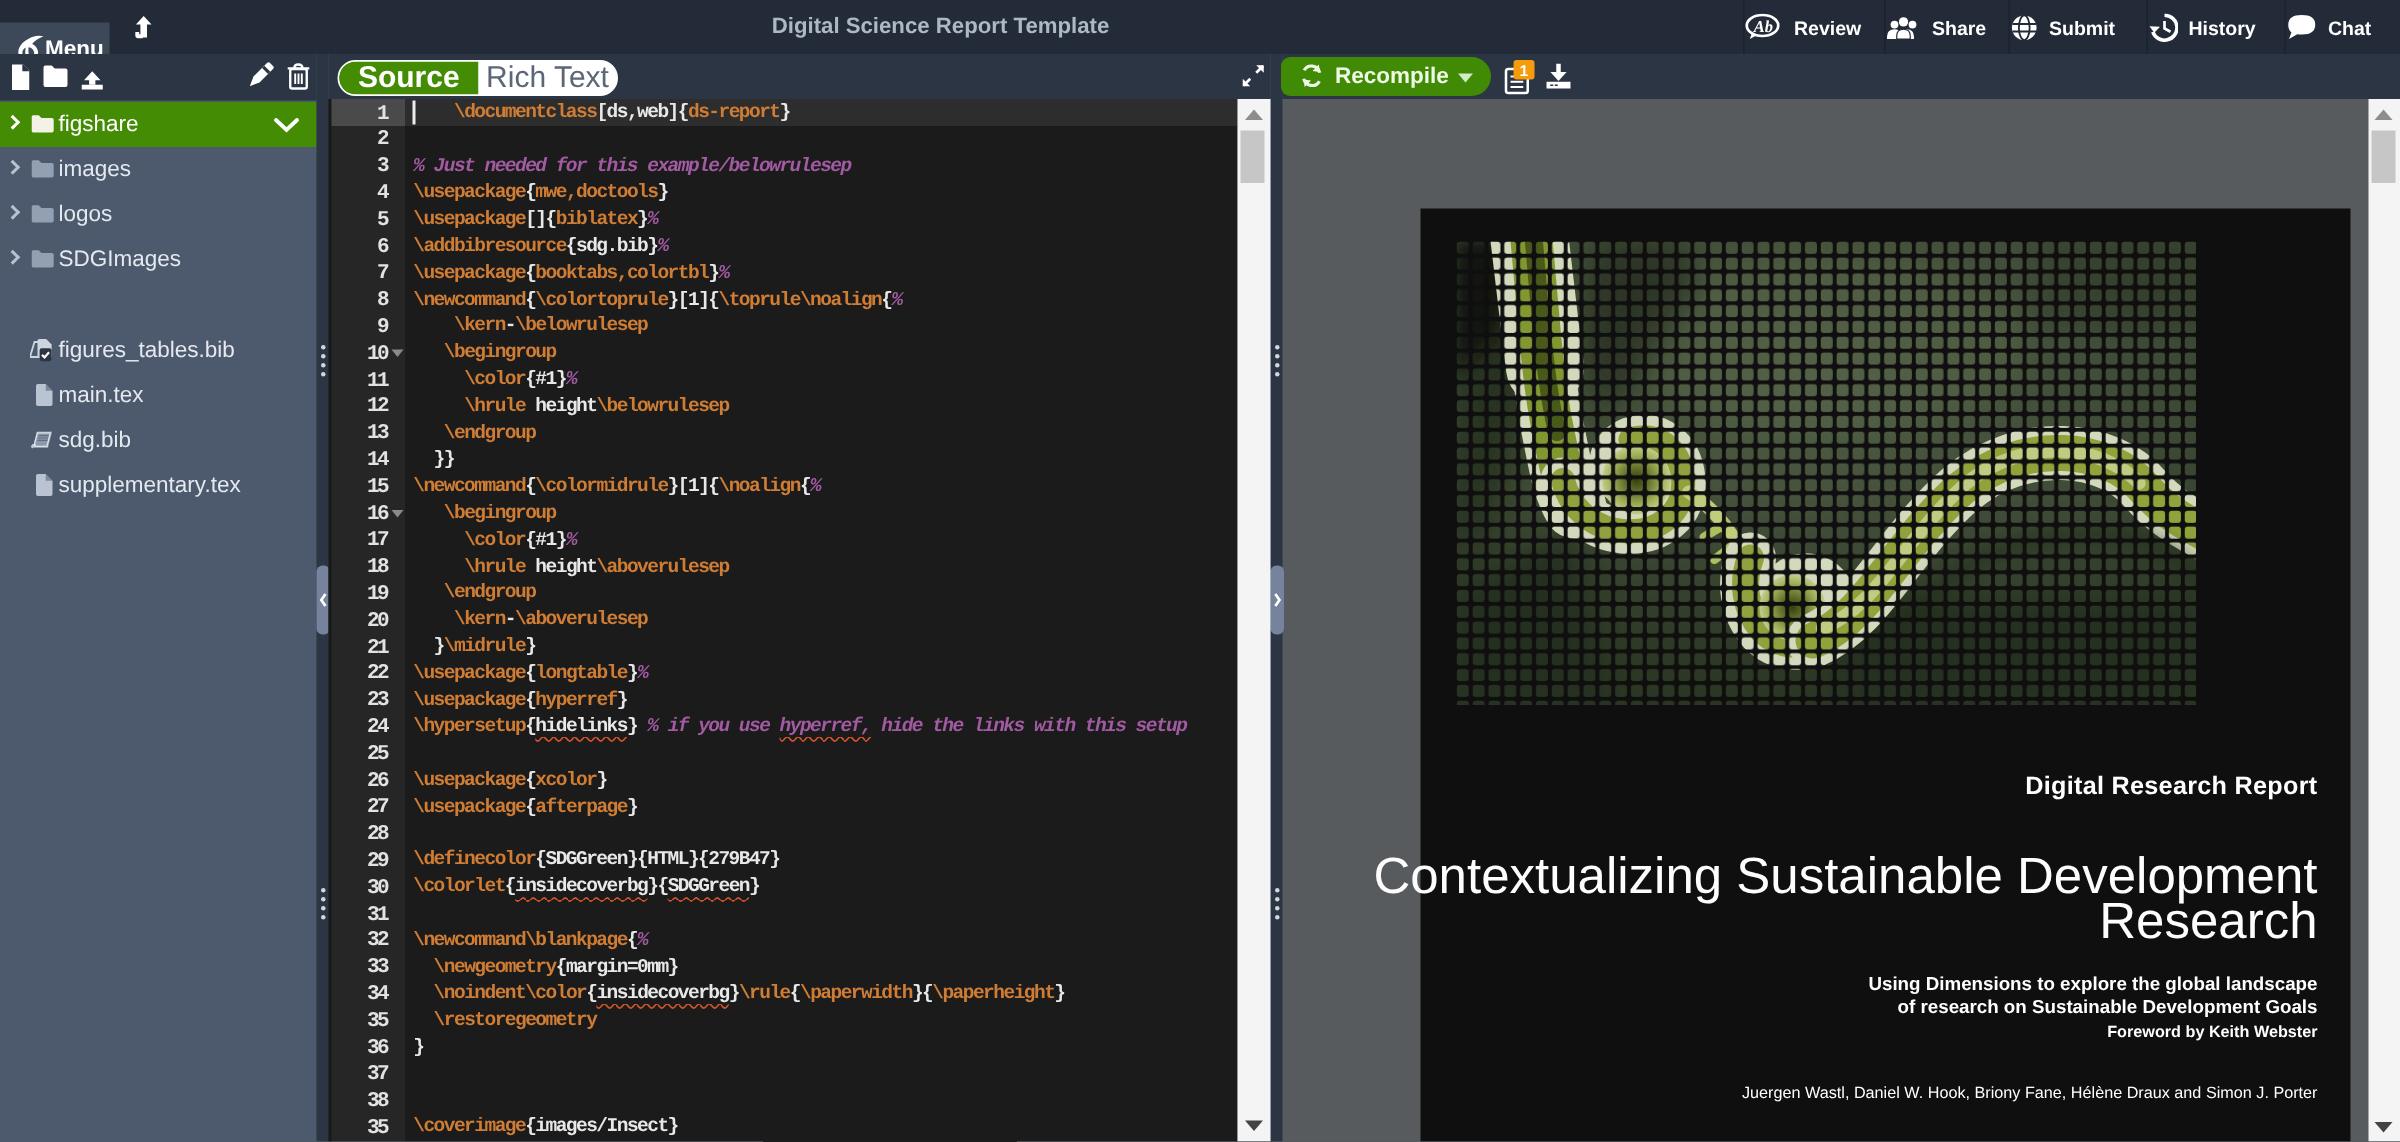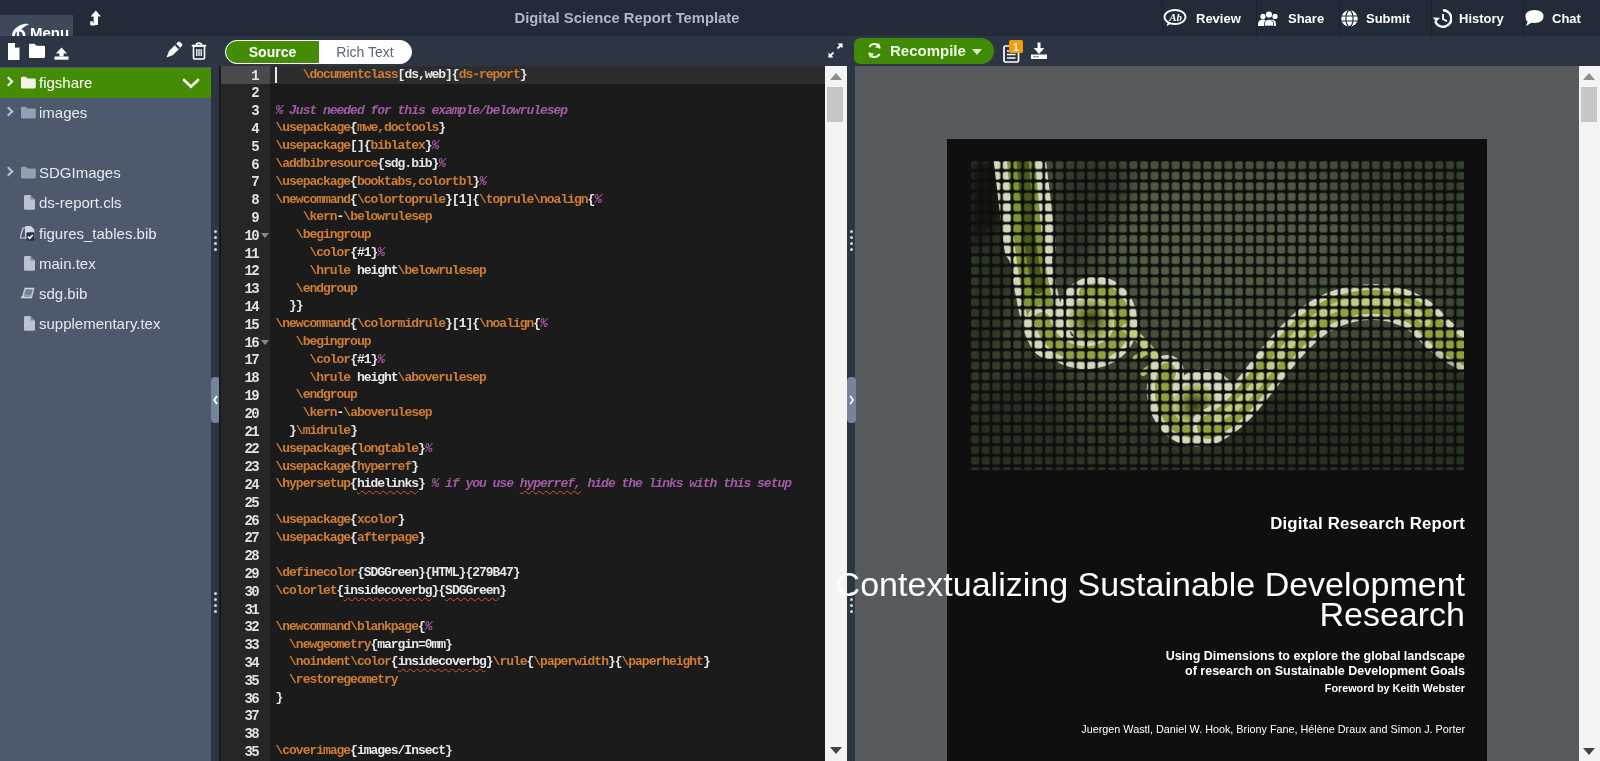--- a/index.html
+++ b/index.html
@@ -25,21 +25,21 @@
 
   
   .vdiv { position:absolute; top:36px; width:8px; height:725px; background:#2b3544; }
   .grip { position:absolute; width:9px; height:46px; background:#75839d; border-radius:4px; top:341px; left:0px; }
   .dots { position:absolute; left:3px; width:3px; }
   .dots i { display:block; width:3px; height:3px; border-radius:50%; background:#cfd6e2; margin-bottom:3px; }
 
   
   #edToolbar { position:absolute; left:219px; top:36px; width:628px; height:30px; background:#2b3544; }
   #pill { position:absolute; left:6px; top:4px; height:24px; border-radius:13px; background:#fff; display:flex; overflow:hidden; border:1px solid #fff; }
-  #pill .seg { height:22px; line-height:22px; text-align:center; font-size:14px; font-weight:bold; }
+  #pill .seg { height:22px; line-height:22px; text-align:center; font-size:20px; font-weight:bold; }
   #pill .src { background:#458c05; color:#fff; border-radius:12px 0 0 12px; }
   #pill .rich { background:#fff; color:#5b6777; font-weight:normal; }
 
   #gutter { position:absolute; left:219px; top:66px; width:51px; height:695px; background:#262626; border-left:2.5px solid #17191b; }
   #code { position:absolute; left:270px; top:66px; width:555px; height:695px; background:#1b1b1b; overflow:hidden; }
   #gutter, #code { font-family:"Liberation Mono", monospace; font-size:13px; line-height:17.8px; font-weight:bold; }
   #gutter .ln { position:absolute; left:0; width:37px; text-align:right; color:#e2e2e2; height:17.8px; font-size:14px; letter-spacing:-1.7px; }
   #code pre { position:absolute; left:5.5px; top:0; color:#e8e8e8; font-family:inherit; letter-spacing:-1.02px; white-space:pre; }
   .cmd { color:#cf7d34; }
   .cmt { color:#a25aa2; font-style:italic; }
@@ -53,21 +53,21 @@
   .sbar { position:absolute; top:66px; height:695px; background:#f4f4f4; }
   .sb-thumb { position:absolute; left:2px; width:16px; background:#c6c6c6; }
   .tri-up { position:absolute; width:0; height:0; border-left:6px solid transparent; border-right:6px solid transparent; border-bottom:7px solid #8d8d8d; }
   .tri-dn { position:absolute; width:0; height:0; border-left:6px solid transparent; border-right:6px solid transparent; border-top:7px solid #434343; }
 
   
   #pdfToolbar { position:absolute; left:855px; top:36px; width:848px; height:30px; background:#2b3544; }
   #recompile { position:absolute; left:-1px; top:1.5px; width:140px; height:26px; background:#418a05; border-radius:6px 13px 13px 6px; color:#eefae6; }
   #recompile .txt { position:absolute; left:36px; top:4px; font-size:15px; font-weight:bold; }
   #recompile .caret { position:absolute; right:12px; top:11px; width:0; height:0; border-left:5px solid transparent; border-right:5px solid transparent; border-top:6px solid #d4ecc4; }
-  #pdfPage { position:absolute; left:947px; top:139px; width:540px; height:622px; background:#0f0f0f; }
+  #pdfPage { position:absolute; left:947px; top:139px; width:620px; height:622px; background:#0f0f0f; }
   .ptxt { position:absolute; right:22px; text-align:right; color:#fff; white-space:nowrap; }
 </style>
 </head>
 <body>
 
 <div id="header">
   <div id="menuBtn">
       <svg width="22" height="24" viewBox="0 0 22 24" style="position:absolute;left:8px;top:6px">
 <path d="M10.5 5.2 C6.8 7.2 4.2 10.2 4.2 14.2 a6.6 6.6 0 0 0 13.2 0 c0-2.7-1.7-5-4-5.9 C15 6.5 17.5 4.6 21 3.2 C17.3 2.2 13.6 3.1 10.5 5.2 z M6.9 14.2 a3.9 3.9 0 0 1 2.3-3.6 c-0.4 1.6-0.5 3.2-0.2 5.2 l2.2-0.4 c-0.4-2.2-0.2-4-0.2-4.9 a3.95 3.95 0 1 1-4.1 3.7 z" fill="#fff"></path>
 </svg>
@@ -158,33 +158,33 @@
         <path d="M2 2 L9 8.6 L16 2" stroke="#fff" stroke-width="2.6" fill="none" stroke-linecap="round"></path>
       </svg>
     </div>
 <div class="srow" style="top:61.7px">
       <span class="chev"></span>
       <svg width="15" height="13" viewBox="0 0 15 13" style="position:absolute;left:21px;top:8px">
         <path d="M0 2 q0-1.2 1.2-1.2 h3.6 l1.8 1.8 h7 q1.2 0 1.2 1.2 v7.4 q0 1.2 -1.2 1.2 h-12.4 q-1.2 0 -1.2 -1.2 z" fill="#93a0b1"></path>
       </svg>
       <span class="nm">images</span>
     </div>
+<div class="srow" style="top:91.9px">
+      <span class="chev"></span>
+      <svg width="15" height="13" viewBox="0 0 15 13" style="position:absolute;left:21px;top:8px">
+        <path d="M0 2 q0-1.2 1.2-1.2 h3.6 l1.8 1.8 h7 q1.2 0 1.2 1.2 v7.4 q0 1.2 -1.2 1.2 h-12.4 q-1.2 0 -1.2 -1.2 z" fill="#93a0b1"></path>
+      </svg>
+      <span class="nm">logos</span>
+    </div>
 <div class="srow" style="top:122.1px">
       <span class="chev"></span>
       <svg width="15" height="13" viewBox="0 0 15 13" style="position:absolute;left:21px;top:8px">
         <path d="M0 2 q0-1.2 1.2-1.2 h3.6 l1.8 1.8 h7 q1.2 0 1.2 1.2 v7.4 q0 1.2 -1.2 1.2 h-12.4 q-1.2 0 -1.2 -1.2 z" fill="#93a0b1"></path>
       </svg>
       <span class="nm">SDGImages</span>
-    </div>
-<div class="srow" style="top:152.3px">
-      <svg width="13" height="15" viewBox="0 0 13 15" style="position:absolute;left:23px;top:7px">
-        <path d="M1 1.2 q0-1.2 1.2-1.2 h5.3 l4.5 4.5 v9 q0 1.2-1.2 1.2 h-8.6 q-1.2 0-1.2-1.2 z" fill="#b9c3d1"></path>
-        <path d="M7.5 0 v4.5 h4.5 z" fill="#4d5a6d" opacity="0.55"></path>
-      </svg>
-      <span class="nm">ds-report.cls</span>
     </div>
 <div class="srow" style="top:182.5px">
       <svg width="17" height="16" viewBox="0 0 17 16" style="position:absolute;left:20px;top:7px">
         <path d="M0 12 L3 2 h8 L8 12 z" fill="none" stroke="#cdd5e0" stroke-width="1.2"></path>
         <path d="M5 1.2 q0-1.2 1.2-1.2 h4.6 l3.6 3.6 v8 q0 1.2-1.2 1.2 h-7 q-1.2 0-1.2-1.2 z" fill="#cdd5e0"></path>
         <rect x="6.4" y="6.2" width="8" height="8.6" rx="1.4" fill="#2b3544"></rect>
         <path d="M8 10.6 l1.7 1.7 3-3.4" stroke="#fff" stroke-width="1.5" fill="none"></path>
       </svg>
       <span class="nm">figures_tables.bib</span>
     </div>

